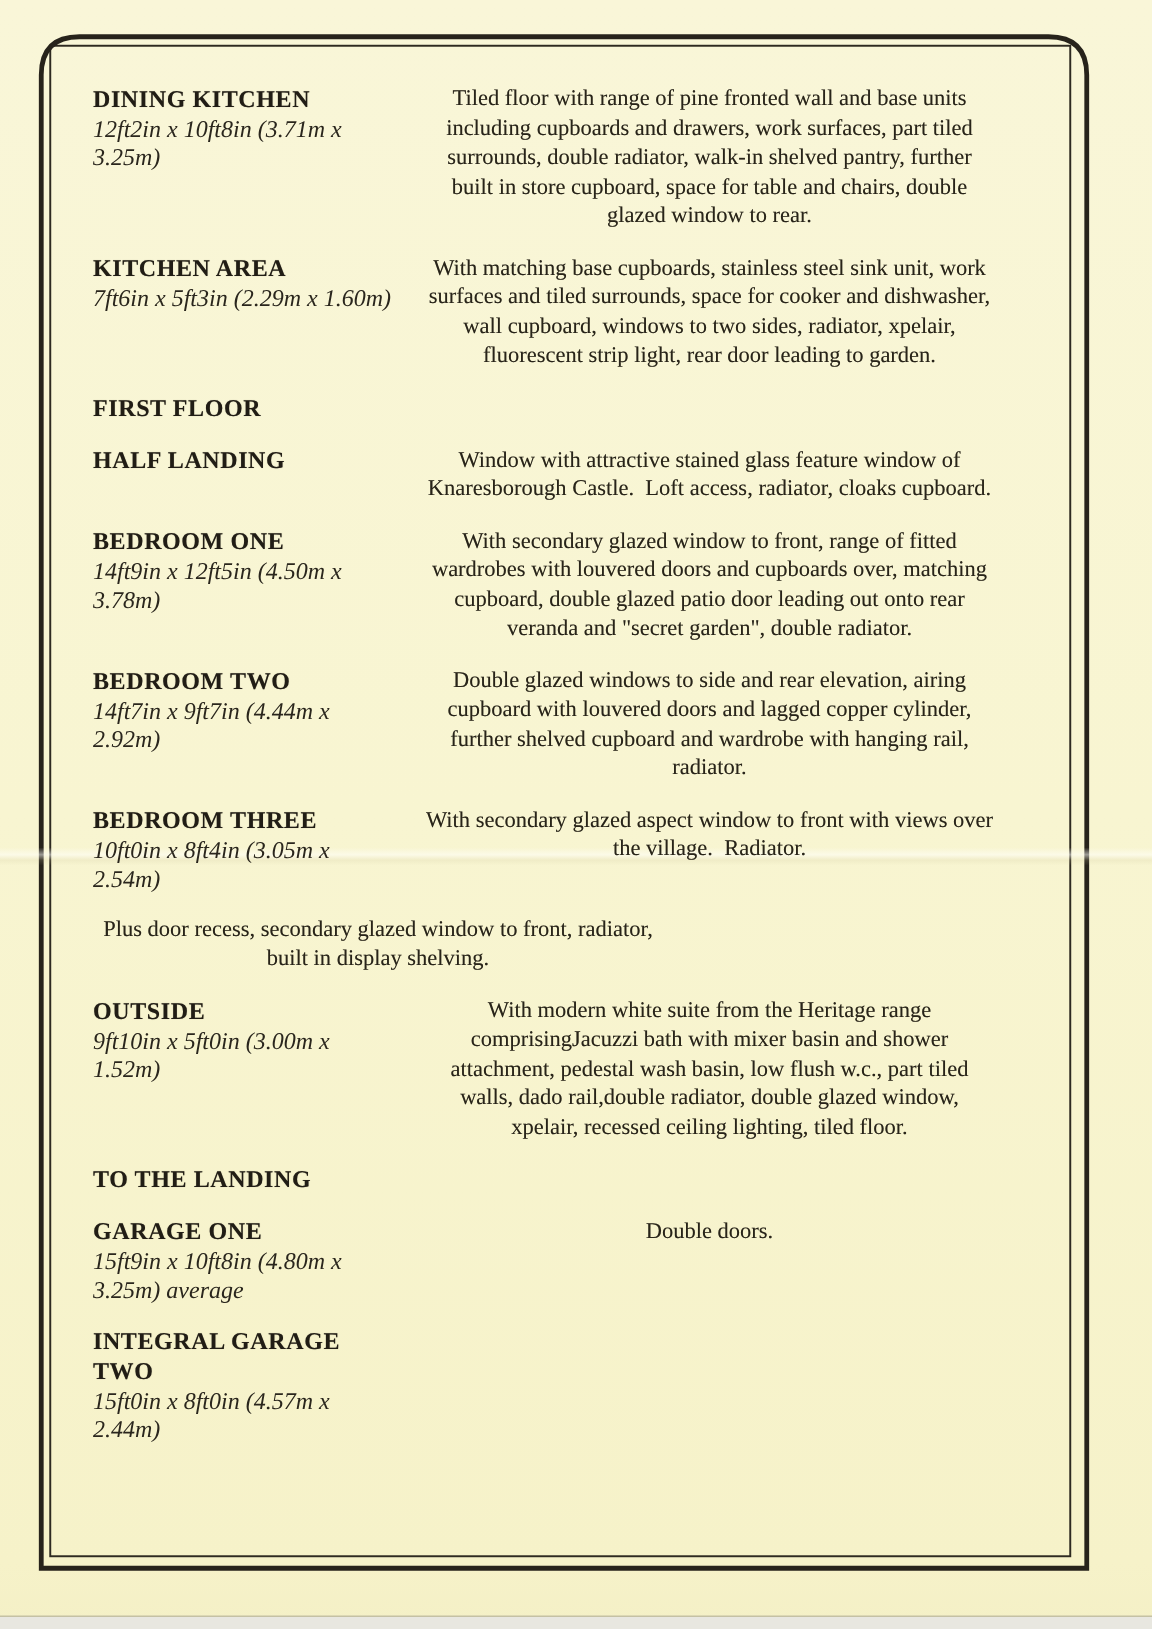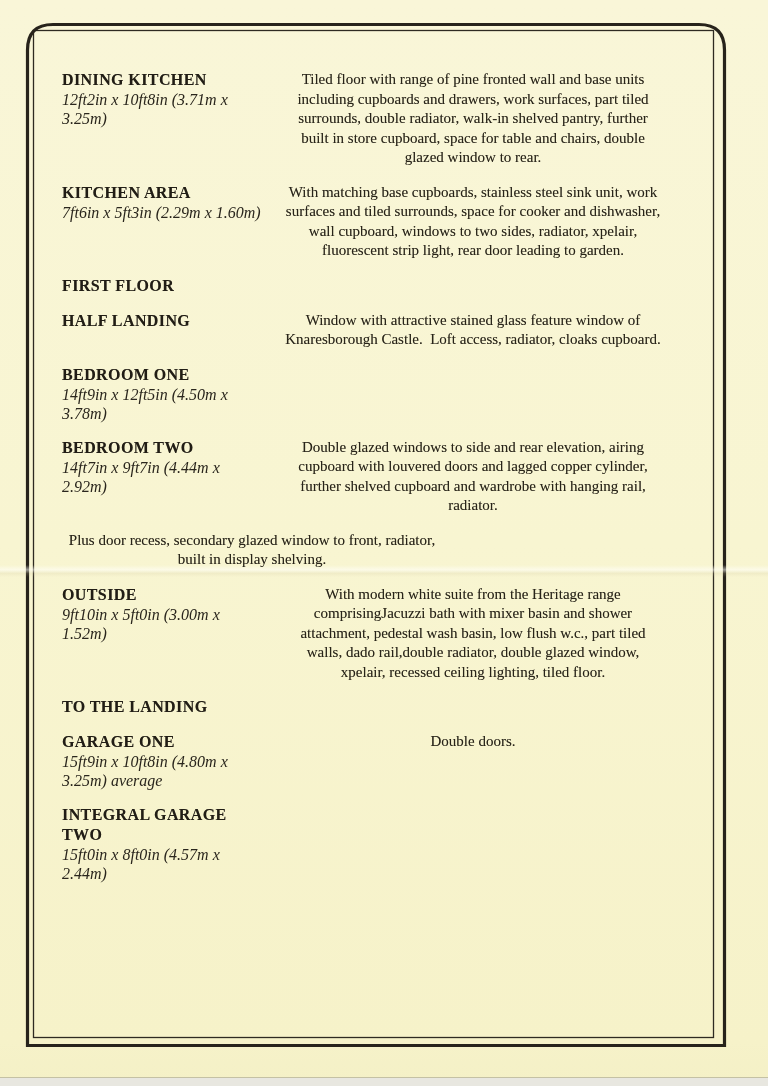--- a/index.html
+++ b/index.html
@@ -17,21 +17,21 @@
   .frame {
     position: absolute;
     left: 0; top: 0;
     width: 768px; height: 1086px;
     pointer-events: none;
   }
 
   .content {
     position: absolute;
     left: 62px;
-    top: 70px;
+    top: 57px;
     width: 610px;
   }
 
   .row {
     display: flex;
     align-items: flex-start;
     margin-bottom: 15px;
   }
 
   .left {
@@ -137,30 +137,38 @@
         <div class="rdims"></div>
       </div>
       <div class="rdesc">Window with attractive stained glass feature window of Knaresborough Castle.  Loft access, radiator, cloaks cupboard.</div>
     </div>
 
     <div class="row">
       <div class="left">
         <div class="rname">BEDROOM ONE</div>
         <div class="rdims">14ft9in x 12ft5in (4.50m x 3.78m)</div>
       </div>
+      <div class="rdesc">With secondary glazed window to front, range of fitted wardrobes with louvered doors and cupboards over, matching cupboard, double glazed patio door leading out onto rear veranda and "secret garden", double radiator.</div>
     </div>
 
     <div class="row">
       <div class="left">
         <div class="rname">BEDROOM TWO</div>
         <div class="rdims">14ft7in x 9ft7in (4.44m x 2.92m)</div>
       </div>
       <div class="rdesc">Double glazed windows to side and rear elevation, airing cupboard with louvered doors and lagged copper cylinder, further shelved cupboard and wardrobe with hanging rail, radiator.</div>
     </div>
 
+    <div class="row">
+      <div class="left">
+        <div class="rname">BEDROOM THREE</div>
+        <div class="rdims">10ft0in x 8ft4in (3.05m x 2.54m)</div>
+      </div>
+      <div class="rdesc">With secondary glazed aspect window to front with views over the village.  Radiator.</div>
+    </div>
 
     <div class="row">
       <div class="rdesc">Plus door recess, secondary glazed window to front, radiator, built in display shelving.</div>
     </div>
 
     <div class="row">
       <div class="left">
         <div class="rname">OUTSIDE</div>
         <div class="rdims">9ft10in x 5ft0in (3.00m x 1.52m)</div>
       </div>

